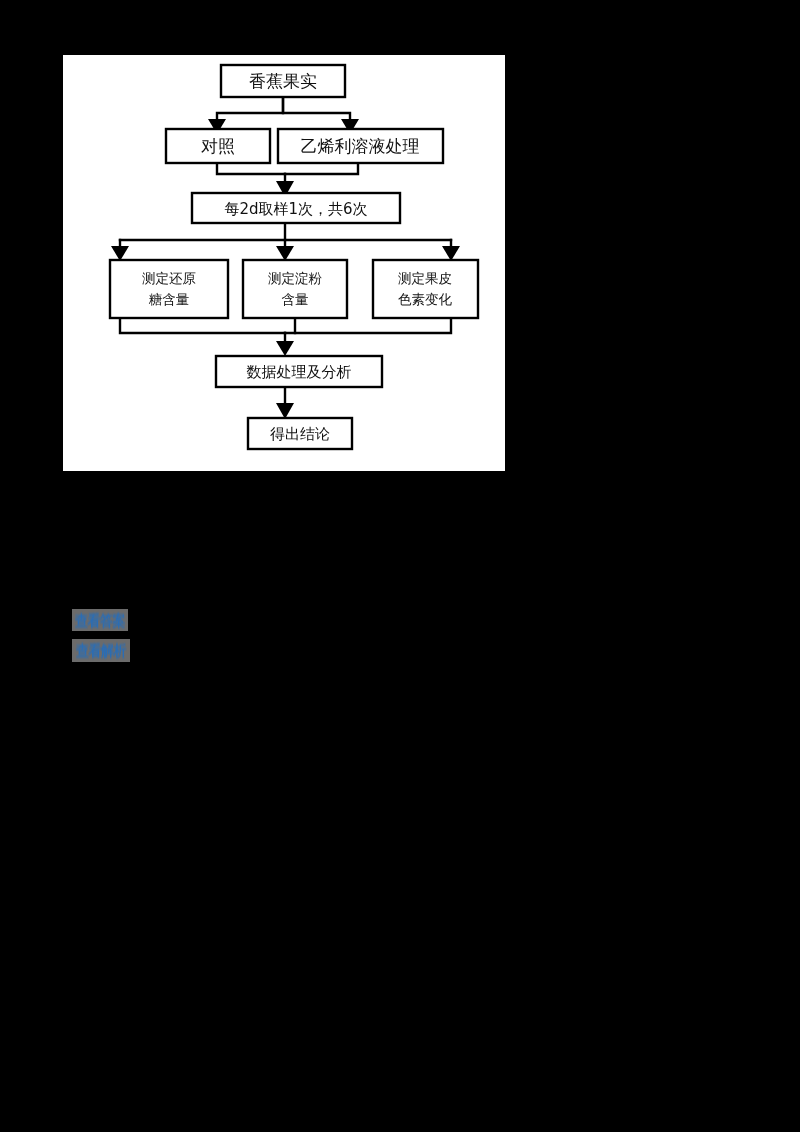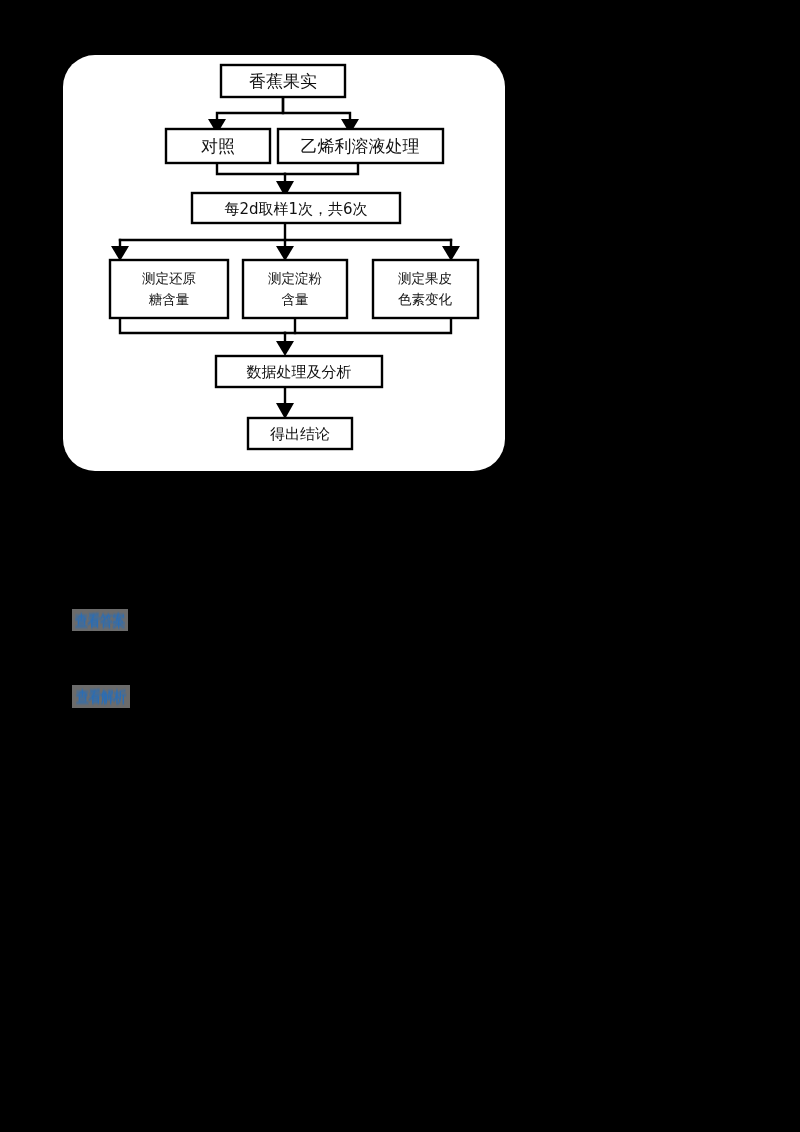--- a/index.html
+++ b/index.html
@@ -16,21 +16,20 @@
   }
 
   
   #flowchart-canvas {
     position: absolute;
     left: 63px;
     top: 55px;
     width: 442px;
     height: 416px;
     background: #ffffff;
-    border-radius: 32px;
   }
 
   
   #flowchart-svg {
     position: absolute;
     left: 0;
     top: 0;
     width: 442px;
     height: 416px;
     display: block;
@@ -86,21 +85,20 @@
     left: 72px;
     top: 609px;
     width: 56px;
     height: 22px;
   }
   #badge-lower {
     left: 72px;
     top: 639px;
     width: 58px;
     height: 23px;
-    margin-top: 46px;
   }
 </style>
 </head>
 <body>
 
 <div id="flowchart-canvas">
 
   <svg id="flowchart-svg" viewBox="0 0 442 416">
 
     <g>

